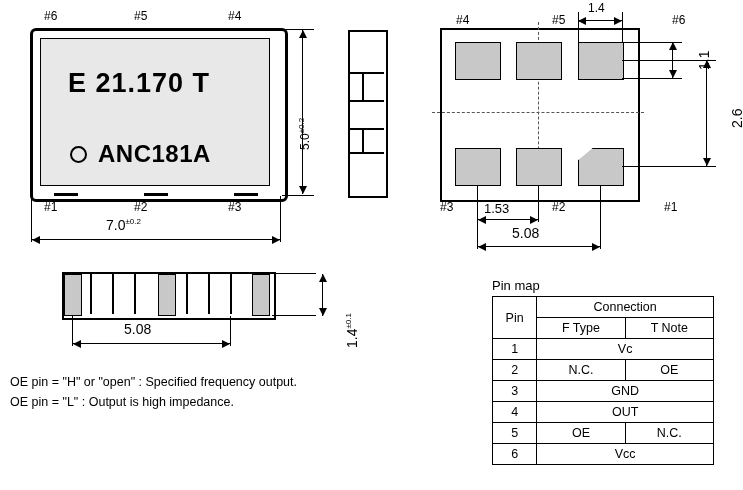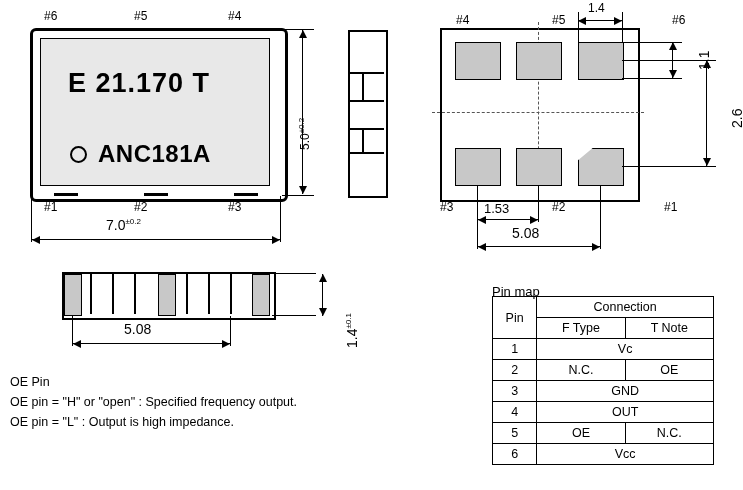--- a/index.html
+++ b/index.html
@@ -35,21 +35,21 @@
   .dim-h{position:absolute;height:1px;background:#000;}
   .dim-v{position:absolute;width:1px;background:#000;}
   .ext{position:absolute;background:#000;}
   .arrowL{position:absolute;width:0;height:0;border-top:4px solid transparent;border-bottom:4px solid transparent;border-right:8px solid #000;}
   .arrowR{position:absolute;width:0;height:0;border-top:4px solid transparent;border-bottom:4px solid transparent;border-left:8px solid #000;}
   .arrowU{position:absolute;width:0;height:0;border-left:4px solid transparent;border-right:4px solid transparent;border-bottom:8px solid #000;}
   .arrowD{position:absolute;width:0;height:0;border-left:4px solid transparent;border-right:4px solid transparent;border-top:8px solid #000;}
   
   .note{left:10px;top:372px;font-size:12.5px;line-height:20px;}
   
-  .pinmap-title{left:492px;top:278px;font-size:13px;margin-top:6px;}
+  .pinmap-title{left:492px;top:278px;font-size:13px;}
   table.pinmap{position:absolute;left:492px;top:296px;border-collapse:collapse;width:222px;}
   table.pinmap td,table.pinmap th{border:1px solid #000;font-size:12.5px;text-align:center;padding:1px 0;height:18px;font-weight:normal;}
   .colpin{width:44px;}
   .coltype{width:89px;}
 </style>
 </head>
 <body>
 
 <div class="abs pkg-outer"></div>
 <div class="abs pkg-inner"></div>
@@ -166,21 +166,20 @@
 <div class="abs lbl" style="left:484px;top:202px;font-size:13px;">1.53</div>
 
 <div class="abs ext" style="left:477px;top:219px;width:1px;height:30px;"></div>
 <div class="abs ext" style="left:600px;top:186px;width:1px;height:63px;"></div>
 <div class="abs dim-h" style="left:478px;top:246px;width:122px;"></div>
 <div class="arrowL" style="left:478px;top:243px;"></div>
 <div class="arrowR" style="left:592px;top:243px;"></div>
 <div class="abs lbl" style="left:512px;top:226px;font-size:14px;">5.08</div>
 
 <div class="abs note">
-  <div>OE Pin</div>
   <div>OE pin = "H" or "open" : Specified frequency output.</div>
   <div>OE pin = "L" : Output is high impedance.</div>
 </div>
 
 <div class="abs pinmap-title">Pin map</div>
 <table class="pinmap">
   <tbody>
       <tr>
     <td class="colpin" rowspan="2">Pin</td>
     <td colspan="2">Connection</td>

